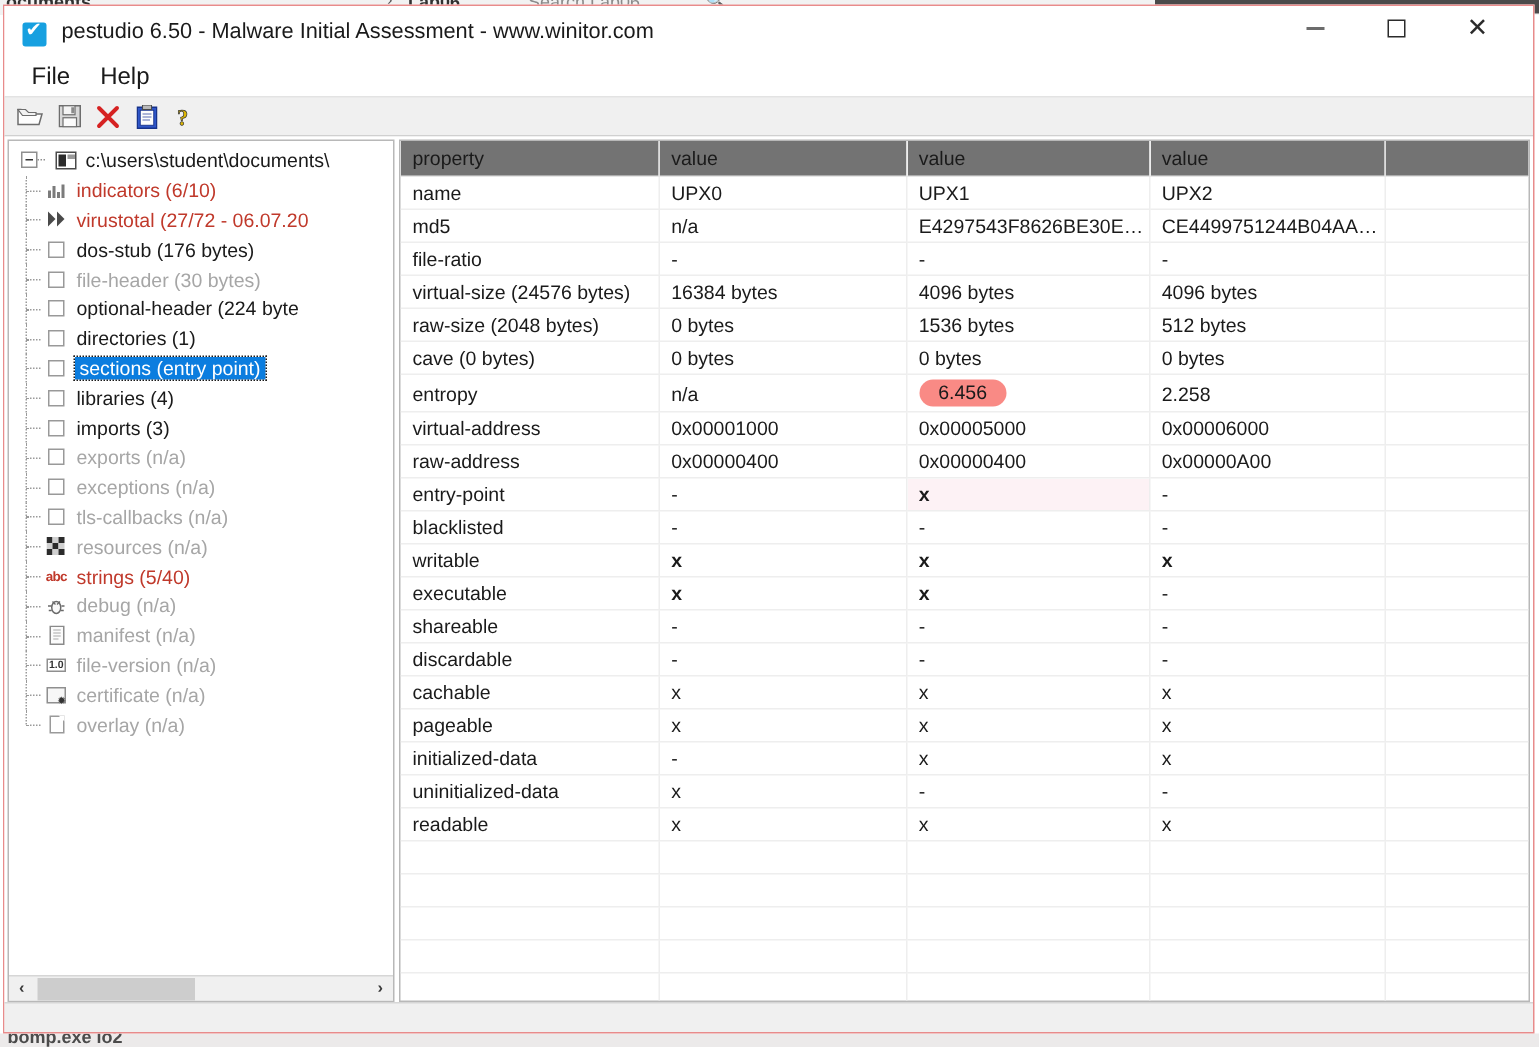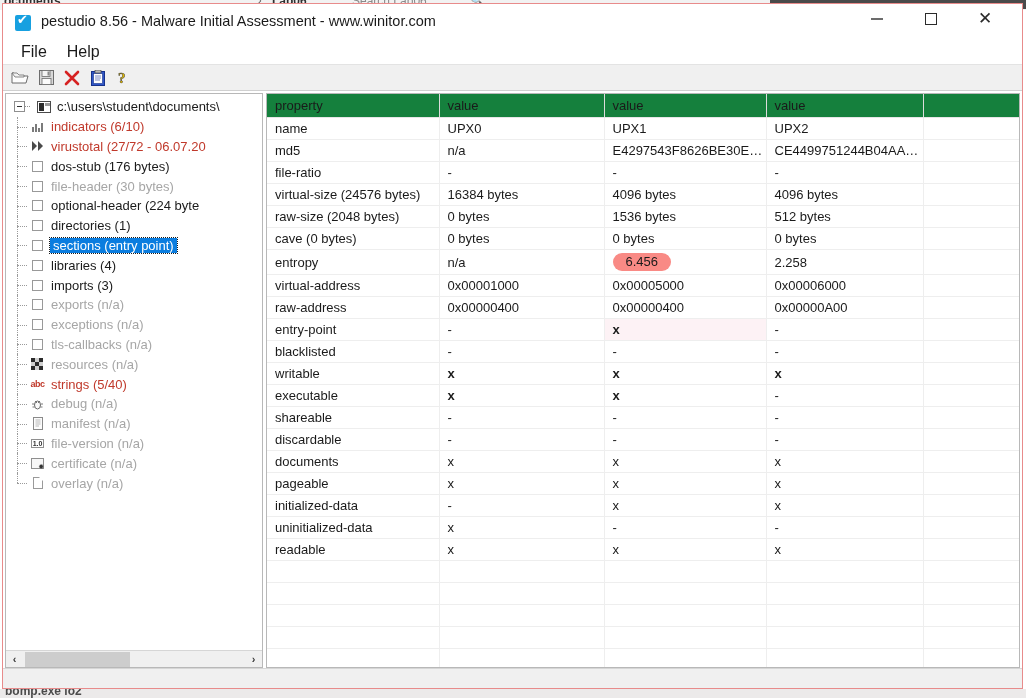--- a/index.html
+++ b/index.html
@@ -201,21 +201,21 @@
   
   #table-pane {
     flex: 1; border: 1px solid #b8b8b8; background:#ffffff;
     display:flex; flex-direction: column; min-width:0; min-height: 0;
     overflow: hidden;
   }
   table.grid { border-collapse: collapse; width: 100%; table-layout: fixed; }
   table.grid th {
     font-weight: normal; font-size: 13px; color: #1a1a1a;
     text-align: left; padding: 4px 0 4px 8px; height: 22px;
-    background: #15803d; border-bottom: 1px solid #e6e6e6;
+    background: #737373; border-bottom: 1px solid #e6e6e6;
     border-right: 1px solid #dcdcdc;
     white-space: nowrap; overflow: hidden;
   }
   table.grid th.last { border-right: none; }
   table.grid td {
     font-size: 13px; color: #1a1a1a; padding: 3px 0 3px 8px;
     height: 20.4px; border-bottom: 1px solid #eeeeee;
     border-right: 1px solid #eeeeee;
     white-space: nowrap; overflow: hidden; text-overflow: ellipsis;
     vertical-align: middle;
@@ -252,21 +252,21 @@
 <div id="bg-right"></div>
 
 <div id="bg-bottom">
   <span class="tb">bomp.exe lo2</span>
 </div>
 
 <div id="app-window">
 
   <div id="titlebar">
     <span class="app-icon"></span>
-    <span class="title">pestudio 8.56 - Malware Initial Assessment - www.winitor.com</span>
+    <span class="title">pestudio 6.50 - Malware Initial Assessment - www.winitor.com</span>
     <div class="winbtn" id="btn-min">
         <span class="g"></span>
       </div>
     <div class="winbtn" id="btn-max">
         <span class="g"></span>
       </div>
     <div class="winbtn" id="btn-close">
         <span class="g">✕</span>
       </div>
   </div>
@@ -630,21 +630,21 @@
               <td class="lastcol"></td>
             </tr>
             <tr>
               <td>discardable</td>
               <td class="muted">-</td>
               <td class="muted">-</td>
               <td class="muted">-</td>
               <td class="lastcol"></td>
             </tr>
             <tr>
-              <td>documents</td>
+              <td>cachable</td>
               <td class="xdim">x</td>
               <td class="xdim">x</td>
               <td class="xdim">x</td>
               <td class="lastcol"></td>
             </tr>
             <tr>
               <td>pageable</td>
               <td class="xdim">x</td>
               <td class="xdim">x</td>
               <td class="xdim">x</td>

